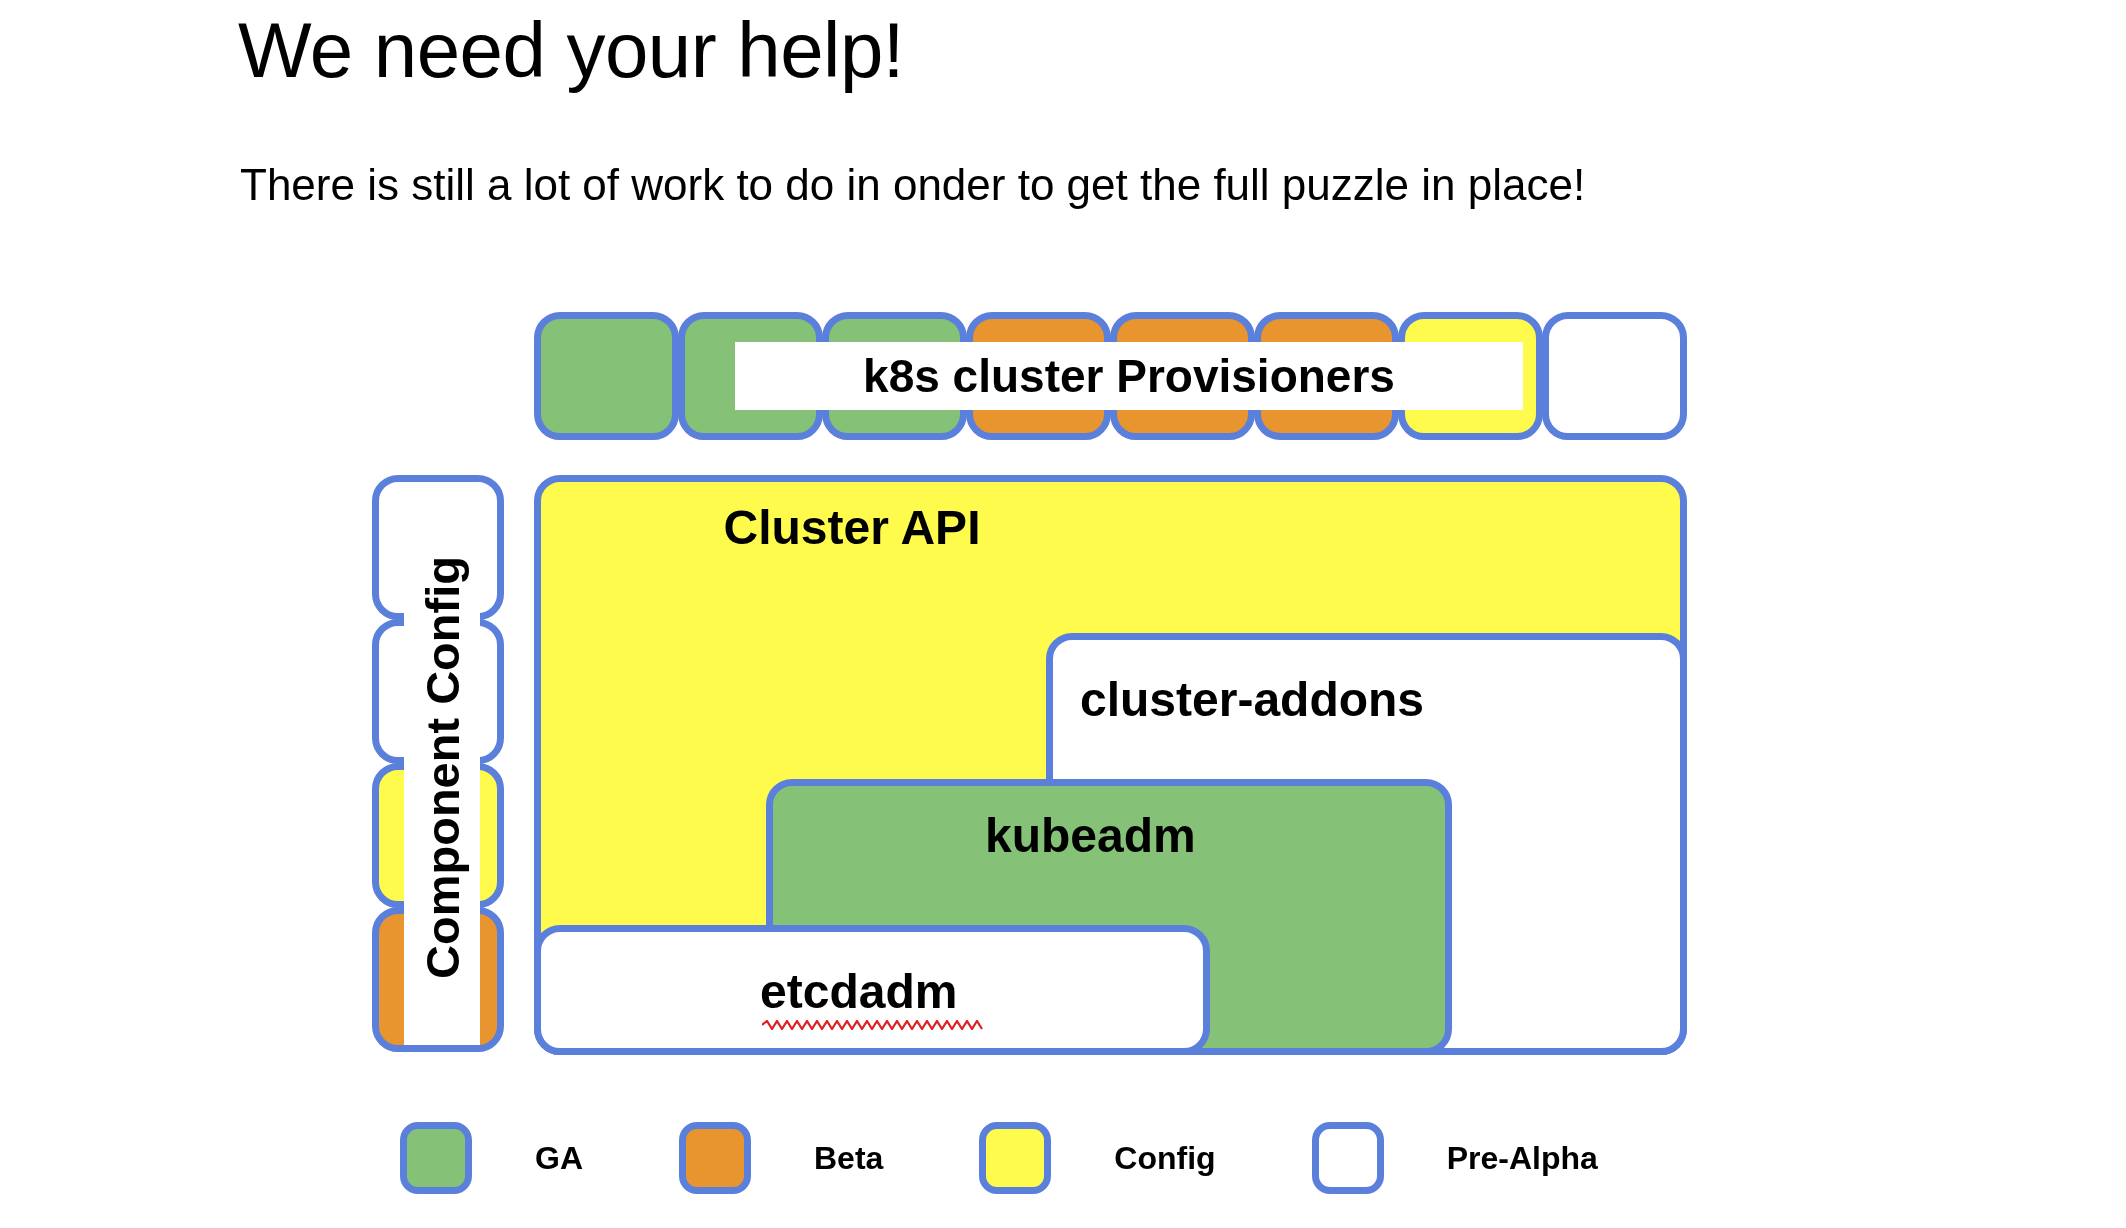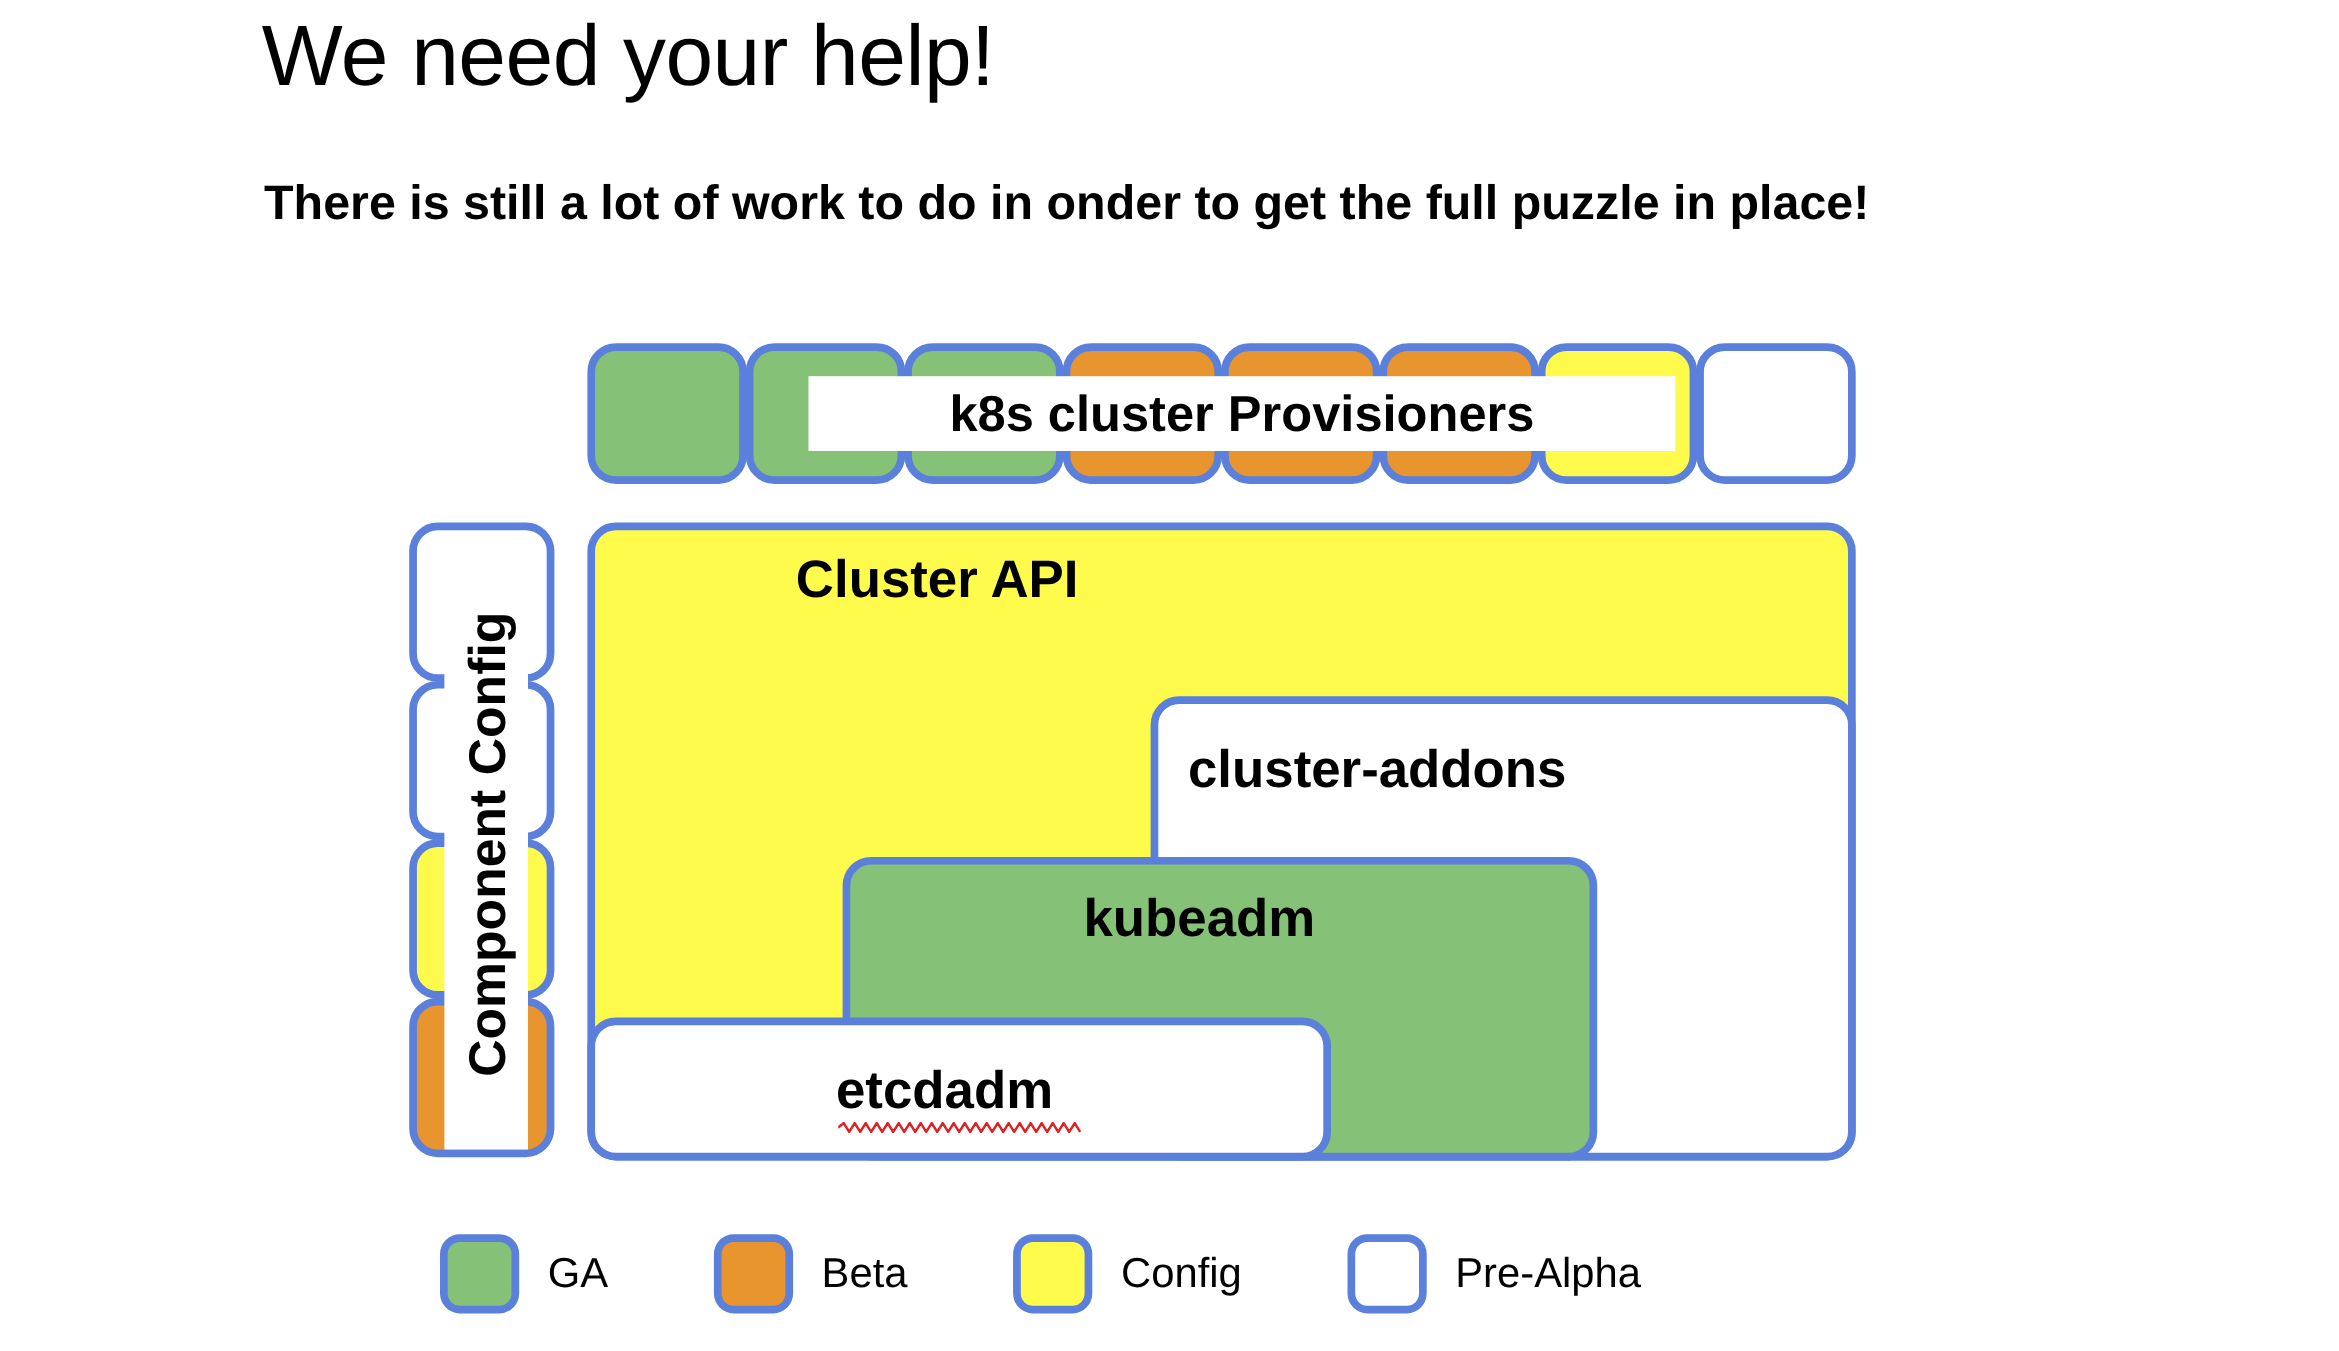--- a/index.html
+++ b/index.html
@@ -25,21 +25,21 @@
     font-weight: 400;
     line-height: 1.05;
     letter-spacing: -0.5px;
     white-space: nowrap;
   }
   #slide-subtitle {
     position: absolute;
     left: 240px;
     top: 160px;
     font-size: 44px;
-    font-weight: 700;
+    font-weight: 400;
     white-space: nowrap;
   }
 
   
   #diagram {
     position: absolute;
     left: 0;
     top: 0;
     width: 2126px;
     height: 1228px;
@@ -137,23 +137,24 @@
     box-sizing: border-box;
     border: 7px solid #5b80db;
     border-radius: 18px;
     margin-right: 26px;
   }
   .legend-swatch.ga      { background: #85c278; }
   .legend-swatch.beta    { background: #e8942f; }
   .legend-swatch.alpha   { background: #fffb4d; }
   .legend-swatch.prealpha{ background: #ffffff; }
   .legend-text {
-    font-size: 38px;
-    font-weight: 400;
-    white-space: nowrap;
+    font-size: 32px;
+    font-weight: 700;
+    white-space: nowrap;
+    margin-left: 37px;
   }
 </style>
 </head>
 <body>
 
 <div id="slide-title">We need your help!</div>
 
 <div id="slide-subtitle">There is still a lot of work to do in onder to get the full puzzle in place!</div>
 
 <div id="diagram">

